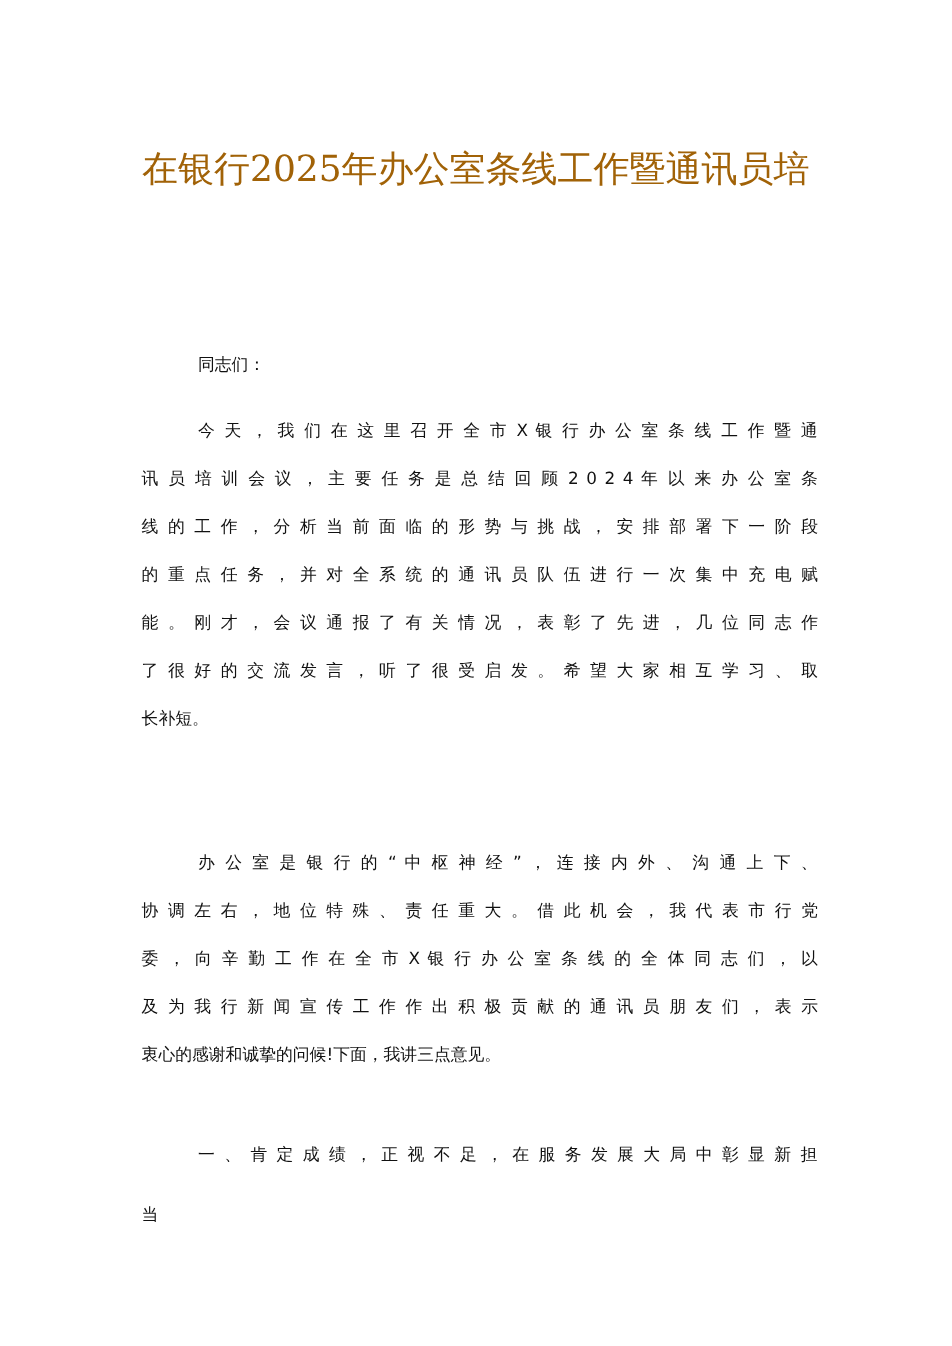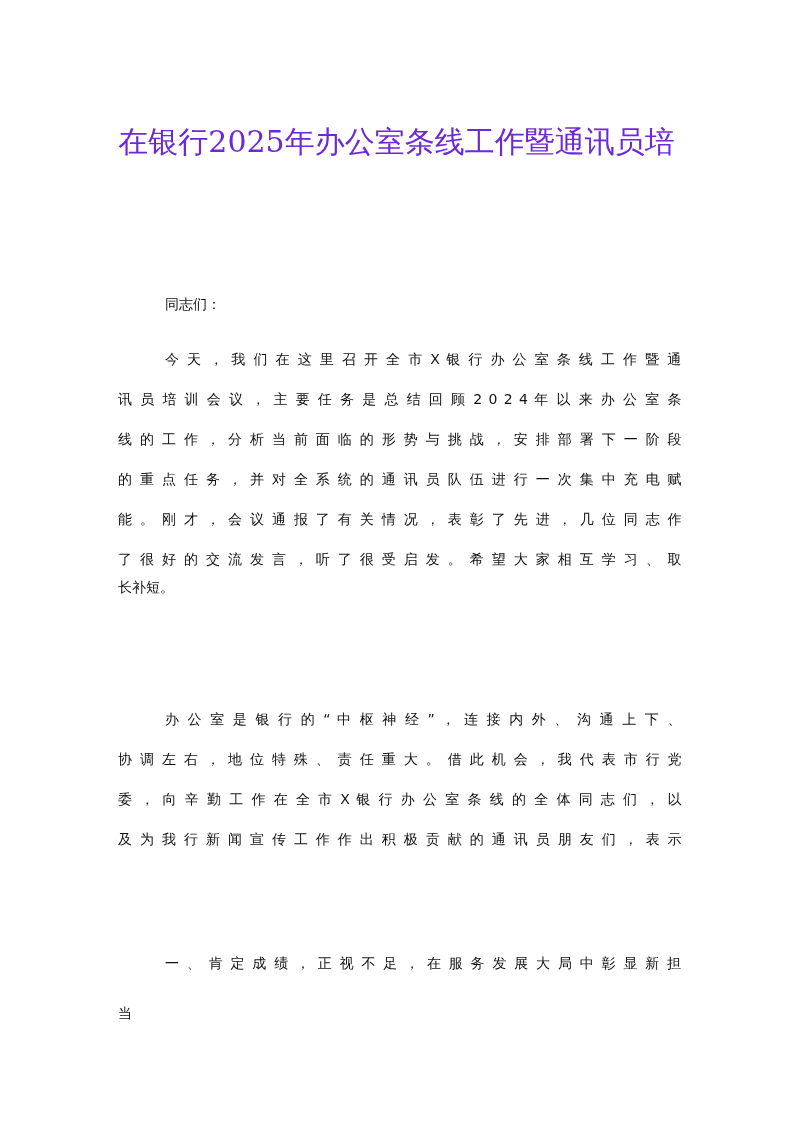--- a/index.html
+++ b/index.html
@@ -1,20 +1,20 @@
 <!DOCTYPE html>
 <html><head>
   <meta charset="utf-8">
   <style>
     html, body { margin: 0; padding: 0; background: #ffffff; }
     body { width: 793px; height: 1122px; position: relative; overflow: hidden;
            font-family: "DejaVu Sans", "Liberation Sans", sans-serif; color: #111; }
     .page { position: absolute; left: 0; top: 0; width: 793px; height: 1122px; background: #fff; }
     .title { position: absolute; left: 100px; width: 593px; text-align: center;
-             font-family: "DejaVu Serif", "Liberation Serif", serif; font-size: 30px; color: #6d28d9; letter-spacing: 0px; }
+             font-family: "DejaVu Serif", "Liberation Serif", serif; font-size: 30px; color: #a16207; letter-spacing: 0px; }
     .title-line { height: 48px; line-height: 48px; white-space: nowrap; }
     .line { position: absolute; left: 118px; width: 563px; height: 38px; line-height: 38px;
             font-size: 14px; white-space: nowrap; text-align: justify; text-align-last: justify; }
     .line.indent { left: 165px; width: 516px; }
     .line.last { text-align-last: left; }
   </style>
 </head>
 <body>
 
 <div class="page">
@@ -23,22 +23,23 @@
   </div>
 
   <div class="line indent last" style="top:285px;">同志们：</div>
 
   <div class="line indent" style="top: 340px; word-spacing: 0px;"><span>今</span> <span>天</span> <span>，</span> <span>我</span> <span>们</span> <span>在</span> <span>这</span> <span>里</span> <span>召</span> <span>开</span> <span>全</span> <span>市</span> <span>X</span> <span>银</span> <span>行</span> <span>办</span> <span>公</span> <span>室</span> <span>条</span> <span>线</span> <span>工</span> <span>作</span> <span>暨</span> <span>通</span> </div>
   <div class="line" style="top: 380px; word-spacing: 0px;"><span>讯</span> <span>员</span> <span>培</span> <span>训</span> <span>会</span> <span>议</span> <span>，</span> <span>主</span> <span>要</span> <span>任</span> <span>务</span> <span>是</span> <span>总</span> <span>结</span> <span>回</span> <span>顾</span> <span>2</span> <span>0</span> <span>2</span> <span>4</span> <span>年</span> <span>以</span> <span>来</span> <span>办</span> <span>公</span> <span>室</span> <span>条</span> </div>
   <div class="line" style="top: 420px; word-spacing: 0px;"><span>线</span> <span>的</span> <span>工</span> <span>作</span> <span>，</span> <span>分</span> <span>析</span> <span>当</span> <span>前</span> <span>面</span> <span>临</span> <span>的</span> <span>形</span> <span>势</span> <span>与</span> <span>挑</span> <span>战</span> <span>，</span> <span>安</span> <span>排</span> <span>部</span> <span>署</span> <span>下</span> <span>一</span> <span>阶</span> <span>段</span> </div>
   <div class="line" style="top: 460px; word-spacing: 0px;"><span>的</span> <span>重</span> <span>点</span> <span>任</span> <span>务</span> <span>，</span> <span>并</span> <span>对</span> <span>全</span> <span>系</span> <span>统</span> <span>的</span> <span>通</span> <span>讯</span> <span>员</span> <span>队</span> <span>伍</span> <span>进</span> <span>行</span> <span>一</span> <span>次</span> <span>集</span> <span>中</span> <span>充</span> <span>电</span> <span>赋</span> </div>
   <div class="line" style="top: 500px; word-spacing: 0px;"><span>能</span> <span>。</span> <span>刚</span> <span>才</span> <span>，</span> <span>会</span> <span>议</span> <span>通</span> <span>报</span> <span>了</span> <span>有</span> <span>关</span> <span>情</span> <span>况</span> <span>，</span> <span>表</span> <span>彰</span> <span>了</span> <span>先</span> <span>进</span> <span>，</span> <span>几</span> <span>位</span> <span>同</span> <span>志</span> <span>作</span> </div>
   <div class="line" style="top: 540px; word-spacing: 0px;"><span>了</span> <span>很</span> <span>好</span> <span>的</span> <span>交</span> <span>流</span> <span>发</span> <span>言</span> <span>，</span> <span>听</span> <span>了</span> <span>很</span> <span>受</span> <span>启</span> <span>发</span> <span>。</span> <span>希</span> <span>望</span> <span>大</span> <span>家</span> <span>相</span> <span>互</span> <span>学</span> <span>习</span> <span>、</span> <span>取</span> </div>
-  <div class="line last" style="top:568px;">长补短。</div>
+  <div class="line last" style="top:580px;">长补短。</div>
 
   <div class="line indent" style="top: 700px; word-spacing: 0px;"><span>办</span> <span>公</span> <span>室</span> <span>是</span> <span>银</span> <span>行</span> <span>的</span> <span>“</span> <span>中</span> <span>枢</span> <span>神</span> <span>经</span> <span>”</span> <span>，</span> <span>连</span> <span>接</span> <span>内</span> <span>外</span> <span>、</span> <span>沟</span> <span>通</span> <span>上</span> <span>下</span> <span>、</span> </div>
   <div class="line" style="top: 740px; word-spacing: 0px;"><span>协</span> <span>调</span> <span>左</span> <span>右</span> <span>，</span> <span>地</span> <span>位</span> <span>特</span> <span>殊</span> <span>、</span> <span>责</span> <span>任</span> <span>重</span> <span>大</span> <span>。</span> <span>借</span> <span>此</span> <span>机</span> <span>会</span> <span>，</span> <span>我</span> <span>代</span> <span>表</span> <span>市</span> <span>行</span> <span>党</span> </div>
   <div class="line" style="top: 780px; word-spacing: 0px;"><span>委</span> <span>，</span> <span>向</span> <span>辛</span> <span>勤</span> <span>工</span> <span>作</span> <span>在</span> <span>全</span> <span>市</span> <span>X</span> <span>银</span> <span>行</span> <span>办</span> <span>公</span> <span>室</span> <span>条</span> <span>线</span> <span>的</span> <span>全</span> <span>体</span> <span>同</span> <span>志</span> <span>们</span> <span>，</span> <span>以</span> </div>
   <div class="line" style="top: 820px; word-spacing: 0px;"><span>及</span> <span>为</span> <span>我</span> <span>行</span> <span>新</span> <span>闻</span> <span>宣</span> <span>传</span> <span>工</span> <span>作</span> <span>作</span> <span>出</span> <span>积</span> <span>极</span> <span>贡</span> <span>献</span> <span>的</span> <span>通</span> <span>讯</span> <span>员</span> <span>朋</span> <span>友</span> <span>们</span> <span>，</span> <span>表</span> <span>示</span> </div>
+  <div class="line last" style="top:860px;">衷心的感谢和诚挚的问候!下面，我讲三点意见。</div>
 
   <div class="line indent" style="top: 944px; word-spacing: 0px;"><span>一</span> <span>、</span> <span>肯</span> <span>定</span> <span>成</span> <span>绩</span> <span>，</span> <span>正</span> <span>视</span> <span>不</span> <span>足</span> <span>，</span> <span>在</span> <span>服</span> <span>务</span> <span>发</span> <span>展</span> <span>大</span> <span>局</span> <span>中</span> <span>彰</span> <span>显</span> <span>新</span> <span>担</span> </div>
   <div class="line last" style="top:994px;">当</div>
 </div>
 
 </body></html>

